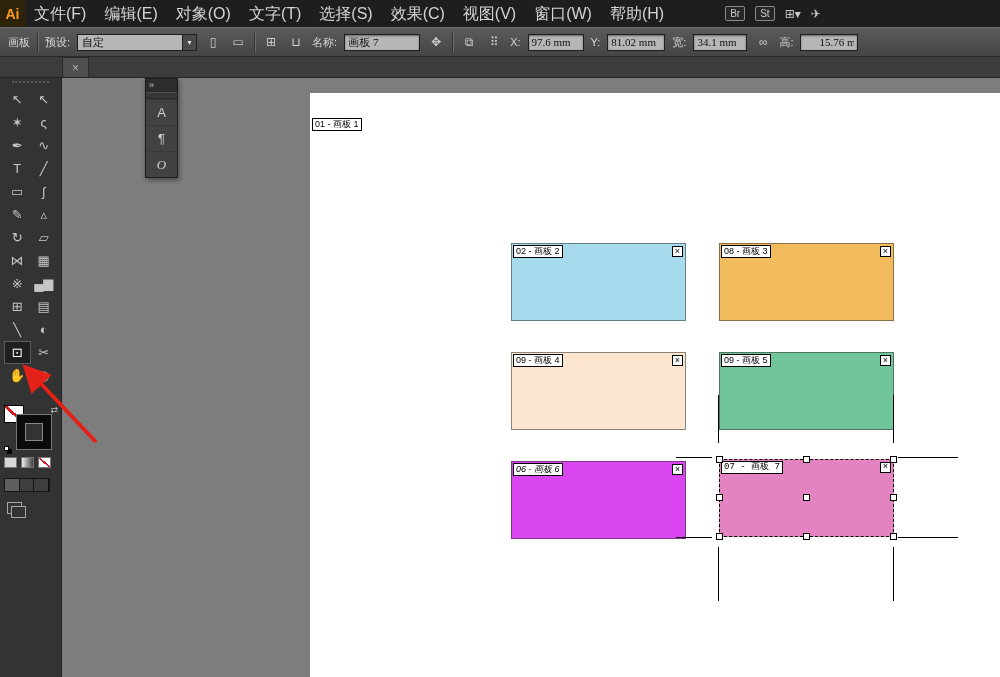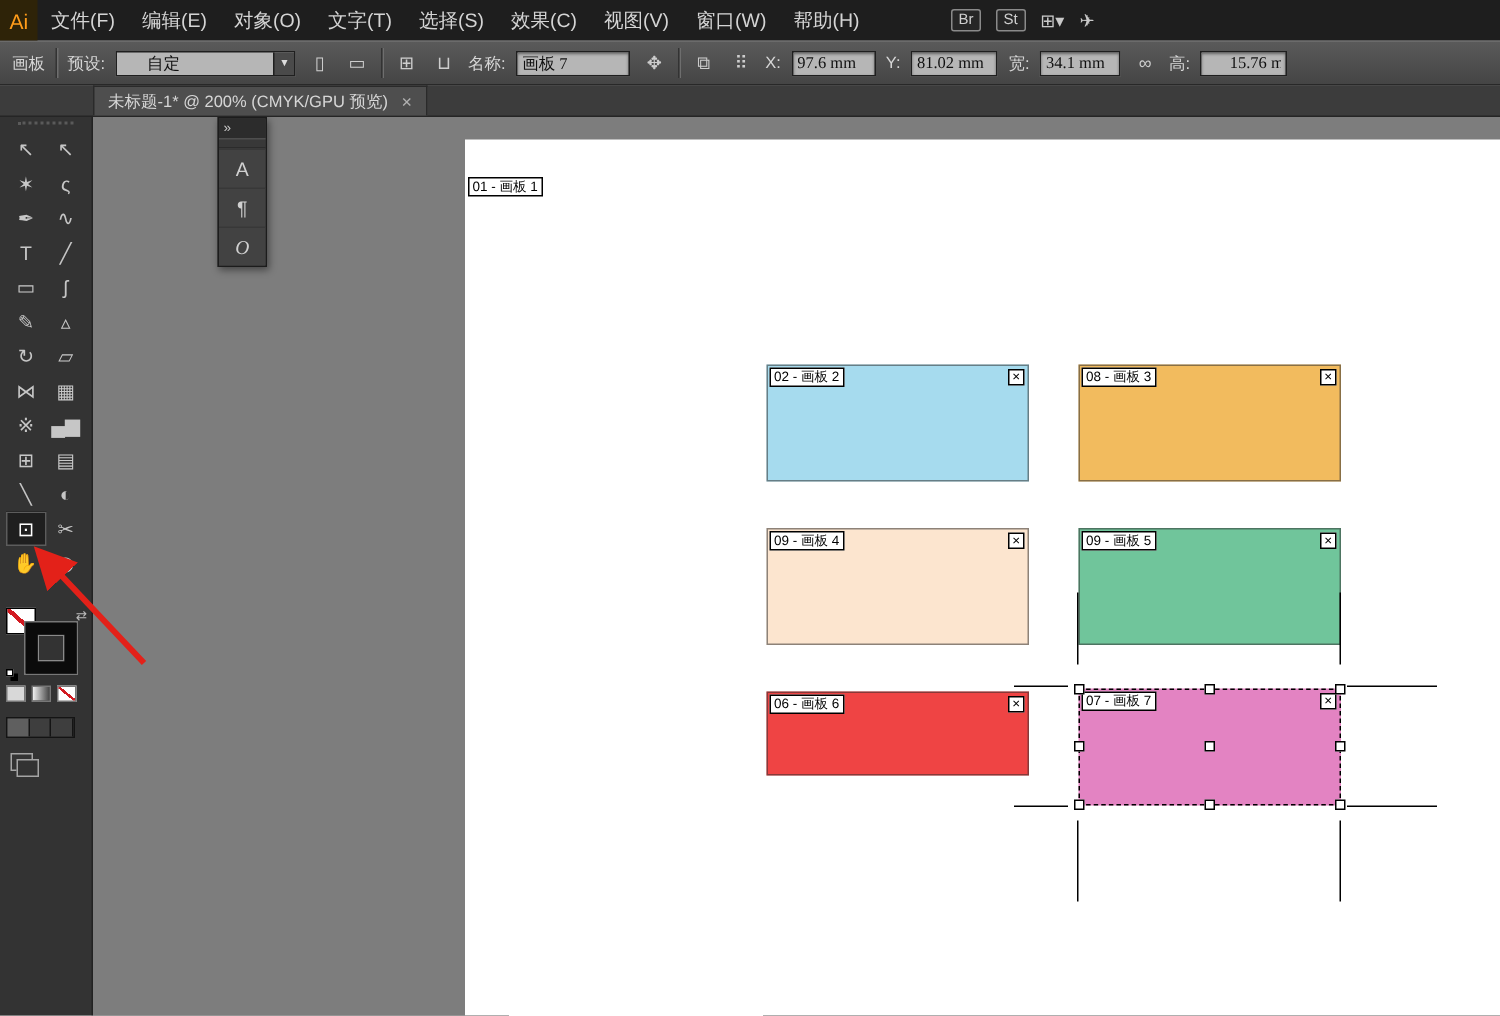--- a/index.html
+++ b/index.html
@@ -3,38 +3,38 @@
 <meta charset="utf-8">
 <style>
   * { margin:0; padding:0; box-sizing:border-box; }
   html,body { width:1000px; height:677px; overflow:hidden; background:#7d7d7d;
     font-family:"Liberation Sans","DejaVu Sans",sans-serif; }
   .app { position:relative; width:1000px; height:677px; }
 
   
   .menubar { height:27px; background:#1e1e1e; display:flex; align-items:stretch; }
   .ai-logo { width:25px; display:flex; align-items:center; justify-content:center;
-    color:#ff9c1a; background:#2e2308; font-weight:normal; font-size:14px; }
-  .menu-item { padding:0 9px; line-height:27px; font-size:13px; color:#d4d4d4; }
+    color:#ff9c1a; background:#2e2308; font-weight:bold; font-size:14px; }
+  .menu-item { padding:0 9px; line-height:27px; font-size:16px; color:#d4d4d4; }
   .mb-right { display:flex; align-items:center; gap:10px; margin-left:52px; }
   .mini-btn { border:1px solid #8a8a8a; color:#cfcfcf; font-size:10px; padding:1px 4px;
     border-radius:2px; background:#262626; }
   .mb-icon { color:#c9c9c9; font-size:12px; }
 
   
   .controlbar { height:30px; background:linear-gradient(#5a5a5a,#454545);
     border-top:1px solid #6b6b6b; border-bottom:1px solid #282828;
     display:flex; align-items:center; padding:0 8px; gap:7px; font-size:11px;
     color:#d6d6d6; overflow:hidden; white-space:nowrap; }
   .sep { width:1px; height:20px; background:#333; box-shadow:1px 0 0 #6e6e6e; flex:none; }
   .cb-input { background:#b6b6b6; border:1px solid #1f1f1f; box-shadow:inset 0 1px 2px rgba(0,0,0,.45);
     color:#101010; height:17px; font-size:11px; padding:0 3px; font-family:Liberation Serif, serif; }
   .dropdown { background:#b6b6b6; border:1px solid #1f1f1f; height:17px; width:120px;
     display:flex; align-items:center; justify-content:space-between; color:#111; }
-  .dropdown .dd-val { padding-left:20px;font-family:Liberation Mono, monospace; }
+  .dropdown .dd-val { padding-left:4px;font-family:Liberation Mono, monospace; }
   .dd-arrow { width:14px; height:100%; background:#4a4a4a; color:#ddd; font-size:7px;
     display:flex; align-items:center; justify-content:center; border-left:1px solid #1f1f1f; }
   .cb-icon { color:#cdcdcd; font-size:12px; width:18px; text-align:center; line-height:22px; flex:none; }
   .cb-label { flex:none; }
 
   
   .tabbar { height:21px; background:#3c3c3c; display:flex; align-items:flex-end;
     padding-left:62px; border-bottom:1px solid #252525; }
   .tab { height:20px; background:#4e4e4e; border:1px solid #2a2a2a; border-bottom:none;
     display:flex; align-items:center; padding:0 9px; font-size:11px; color:#d6d6d6; gap:9px; }
@@ -77,21 +77,21 @@
   
   .canvas { flex:1; position:relative; background:#7d7d7d; overflow:hidden; }
   .page { position:absolute; left:248px; top:15px; right:-1px; bottom:-1px; background:#fff; }
   .chip { position:absolute; background:#fff; border:1px solid #000; font-size:9px;
     line-height:11px; padding:0 2px; color:#000; white-space:nowrap; z-index:6; }
   .page-chip { left:250px; top:8px;margin-top:32px; }
   .board { position:absolute; z-index:3; border:1px solid rgba(50,50,50,.55); }
   .board .chip { left:1px; top:1px; }
   .bclose { position:absolute; top:2px; right:2px; width:11px; height:11px; background:#fff;
     border:1px solid #000; font-size:9px; line-height:9px; text-align:center; color:#000; z-index:6; }
-  .board.selected { border:1px dashed #000; }
+  .board.selected { border:1px dashed #000;font-family:Liberation Mono, monospace; }
   .handle { position:absolute; width:7px; height:7px; background:#fff; border:1px solid #000; z-index:7; }
   .h-nw{left:-4px;top:-4px;} .h-n{left:calc(50% - 4px);top:-4px;} .h-ne{right:-4px;top:-4px;}
   .h-w{left:-4px;top:calc(50% - 4px);} .h-e{right:-4px;top:calc(50% - 4px);}
   .h-sw{left:-4px;bottom:-4px;} .h-s{left:calc(50% - 4px);bottom:-4px;} .h-se{right:-4px;bottom:-4px;}
   .h-c{left:calc(50% - 4px);top:calc(50% - 4px);}
   .mark { position:absolute; background:#000; z-index:5; }
 
   
   .float-panel { position:absolute; left:83px; top:0; width:33px; z-index:20;
     background:#424242; border:1px solid #1c1c1c; box-shadow:1px 2px 5px rgba(0,0,0,.45); }
@@ -153,21 +153,20 @@
     <input class="cb-input" style="width: 58px;" value="81.02 mm">
     <span class="cb-label">宽:</span>
     <input class="cb-input" style="width: 54px;" value="34.1 mm">
     <span class="cb-icon">∞</span>
     <span class="cb-label">高:</span>
     <input class="cb-input" style="width: 58px; padding-left: 18px;" value="15.76 mm">
   </div>
 
   <div class="tabbar">
     <div class="tab">
-      <span>未标题-1* @ 200% (CMYK/GPU 预览)</span>
       <span class="tab-close">×</span>
     </div>
   </div>
 
   <div class="workspace">
 
     <div class="toolbar">
       <div class="tb-grip"></div>
       <div class="tools-grid">
           <div class="tool">↖</div>
@@ -244,21 +243,21 @@
         <span class="bclose">×</span>
       </div>
       <div class="board" style="left: 449px; top: 274px; width: 175px; height: 78px; background: rgb(252, 229, 207);">
         <span class="chip">09 - 画板 4</span>
         <span class="bclose">×</span>
       </div>
       <div class="board" style="left: 657px; top: 274px; width: 175px; height: 78px; background: rgb(112, 197, 155);">
         <span class="chip">09 - 画板 5</span>
         <span class="bclose">×</span>
       </div>
-      <div class="board" style="left: 449px; top: 383px; width: 175px; height: 56px; background: #ef4444;">
+      <div class="board" style="left: 449px; top: 383px; width: 175px; height: 78px; background: #d946ef; font-style: italic;">
         <span class="chip">06 - 画板 6</span>
         <span class="bclose">×</span>
       </div>
       <div class="board selected" style="left: 657px; top: 381px; width: 175px; height: 78px; background: rgb(227, 131, 194);">
         <span class="chip">07 - 画板 7</span>
         <span class="bclose">×</span>
         <span class="handle h-nw"></span>
         <span class="handle h-n"></span>
         <span class="handle h-ne"></span>
         <span class="handle h-w"></span>

